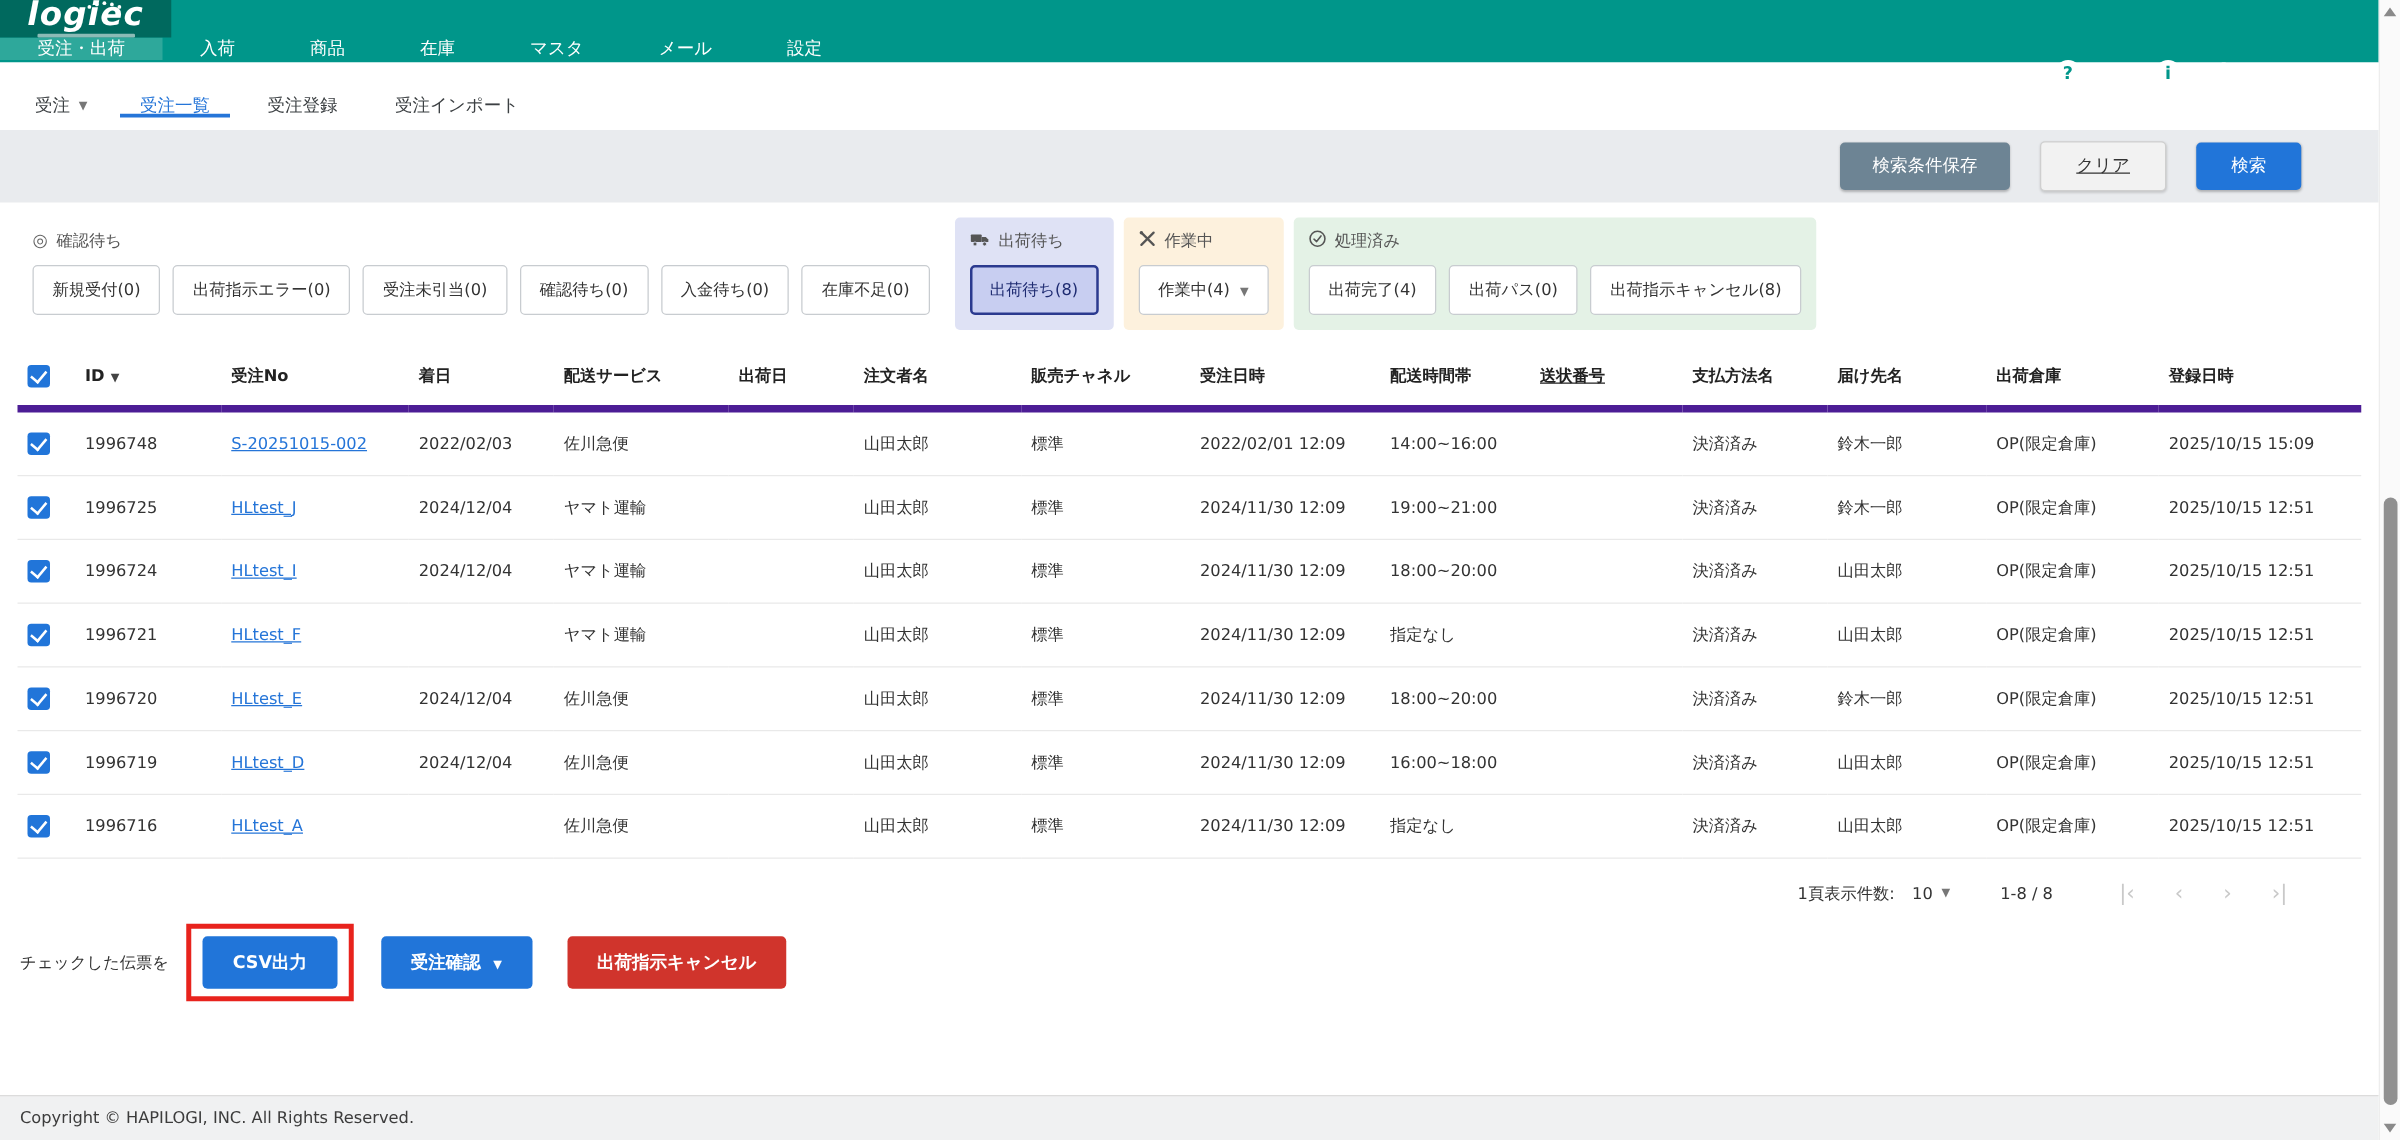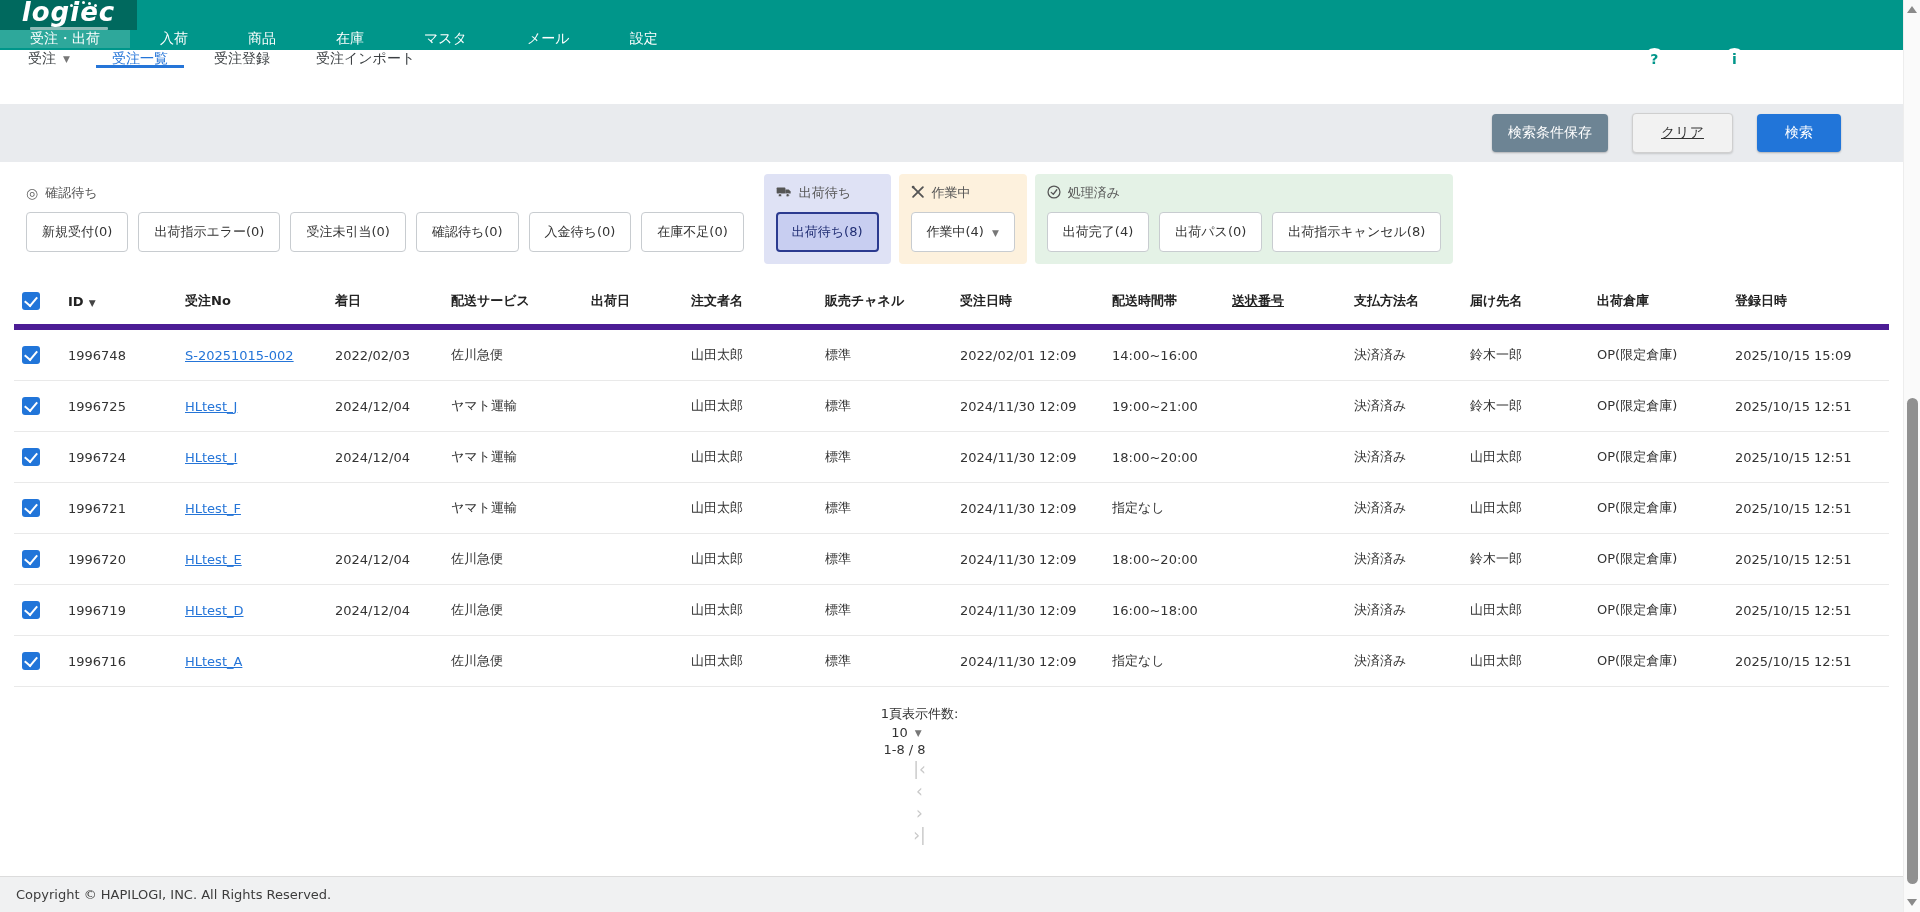--- a/index.html
+++ b/index.html
@@ -25,34 +25,34 @@
   .circle-ic { width:21px; height:21px; background:#fff; color:#00968a; border-radius:50%;
                font-size:14px; font-weight:bold; display:flex; align-items:center; justify-content:center; cursor:pointer; }
   .bag-ic, .signal-ic { display:flex; align-items:flex-end; cursor:pointer; }
   .signal-ic { gap:2px; height:17px; }
   .signal-ic i { display:block; width:4px; background:#fff; border-radius:1px; }
   .signal-ic i:nth-child(1){height:8px;} .signal-ic i:nth-child(2){height:12px;} .signal-ic i:nth-child(3){height:17px;}
   .user { color:#fff; font-size:14px; display:flex; align-items:center; gap:8px; cursor:pointer; }
   .caret-w { font-size:10px; color:#fff; }
 
   
-  .subnav { height:44px; background:#fff; display:flex; align-items:flex-start; padding-left:16px; }
+  .subnav { height:44px; background:#fff; display:flex; align-items:flex-end; padding-left:16px; }
   .subnav-dd { display:flex; align-items:center; gap:7px; font-size:14px; color:#3c4043; padding:0 12px; cursor:pointer; }
   .caret-g { font-size:9px; color:#777; }
   .tab { display:flex; align-items:center; font-size:14px; color:#3c4043; padding:0 16px; margin-left:14px;
          position:relative; cursor:pointer; }
   .tab.active { color:#2575d8; }
   .tab.active::after { content:""; position:absolute; left:0; right:0; bottom:0; height:3px; background:#2575d8; }
 
   
   .search-panel { margin-top:10px; height:58px; background:#e9ebee; display:flex; align-items:center;
                   justify-content:flex-end; gap:24px; padding-right:62px; }
   .btn { border:none; border-radius:4px; font-size:14px; cursor:pointer;
          font-family:"DejaVu Sans","Liberation Sans",sans-serif; }
-  .btn-slate { background:#6d8494; color:#fff; padding:10px 16px; box-shadow:0 1px 2px rgba(0,0,0,.25);text-align:center; }
+  .btn-slate { background:#6d8494; color:#fff; padding:10px 26px; box-shadow:0 1px 2px rgba(0,0,0,.25);text-align:center; }
   .btn-light { background:#f2f2f2; color:#333; padding:10px 28px; border:1px solid #cfcfcf; box-shadow:0 1px 2px rgba(0,0,0,.15);text-decoration:underline; }
   .btn-blue  { background:#2175d9; color:#fff; padding:10px 28px; box-shadow:0 1px 2px rgba(0,0,0,.25); }
 
   
   .status-area { display:flex; align-items:flex-start; gap:8px; margin:12px 14px 0 14px; }
   .sec { border-radius:4px; padding:10px 12px 12px 12px; }
   .sec-blue { background:#dfe2f5; }
   .sec-orange { background:#fdf1dd; }
   .sec-green { background:#e4f2e6; }
   .sec-head { display:flex; align-items:center; gap:7px; font-size:13px; color:#555; height:18px; }
@@ -84,22 +84,22 @@
   .orders th:nth-child(13), .orders td:nth-child(13){ width:127px; }
   .orders th:nth-child(14), .orders td:nth-child(14){ width:138px; }
   .sort { font-size:9px; color:#444; margin-left:5px; }
   .cb { display:inline-block; width:18px; height:18px; background:#2175d9; border-radius:3px;
         position:relative; cursor:pointer; vertical-align:middle; }
   .cb::after { content:""; position:absolute; left:5px; top:2px; width:6px; height:10px;
                border:solid #fff; border-width:0 2px 2px 0; transform:rotate(40deg); }
   .link { color:#2575d8; text-decoration:underline; cursor:pointer; }
 
   
-  .pagination { display:flex; align-items:center; justify-content:flex-end; gap:2px;
-                margin:18px 64px 0 0; font-size:13px; color:#333;flex-direction:column; }
+  .pagination { display:flex; align-items:center; justify-content:flex-end; gap:14px;
+                margin:18px 64px 0 0; font-size:13px; color:#333; }
   .pp { display:flex; align-items:center; gap:7px; margin-right:26px; cursor:pointer; }
   .range { margin-right:30px; }
   .pgbtn { color:#c9c9c9; font-size:17px; cursor:pointer; padding:0 9px; }
 
   
   .actions { display:flex; align-items:center; margin:14px 0 0 16px; }
   .actions-label { font-size:13px; color:#333; }
   .annotation-box { border:4px solid #e8231d; padding:6px 9px; margin-left:14px; }
   .btn-action { font-size:14px; font-weight:600; border:none; border-radius:4px; color:#fff;
                 padding:12px 24px; cursor:pointer; font-family:inherit; }
@@ -402,20 +402,30 @@
         <span>10</span>
         <span class="caret-g">▼</span>
       </span>
       <span class="range">1-8 / 8</span>
       <span class="pgbtn">|‹</span>
       <span class="pgbtn">‹</span>
       <span class="pgbtn">›</span>
       <span class="pgbtn">›|</span>
     </div>
 
+    <div class="actions">
+      <span class="actions-label">チェックした伝票を</span>
+      <span class="annotation-box">
+        <button class="btn-action blue">CSV出力</button>
+      </span>
+      <button class="btn-action blue ml22">
+        <span>受注確認</span><span class="caret-w">▼</span>
+      </button>
+      <button class="btn-action red ml28">出荷指示キャンセル</button>
+    </div>
 
     <footer class="footer">
       <span>Copyright © HAPILOGI, INC. All Rights Reserved.</span>
     </footer>
   </div>
 
   <div class="scrollbar">
     <span class="sb-up"></span>
     <span class="sb-thumb"></span>
     <span class="sb-down"></span>

